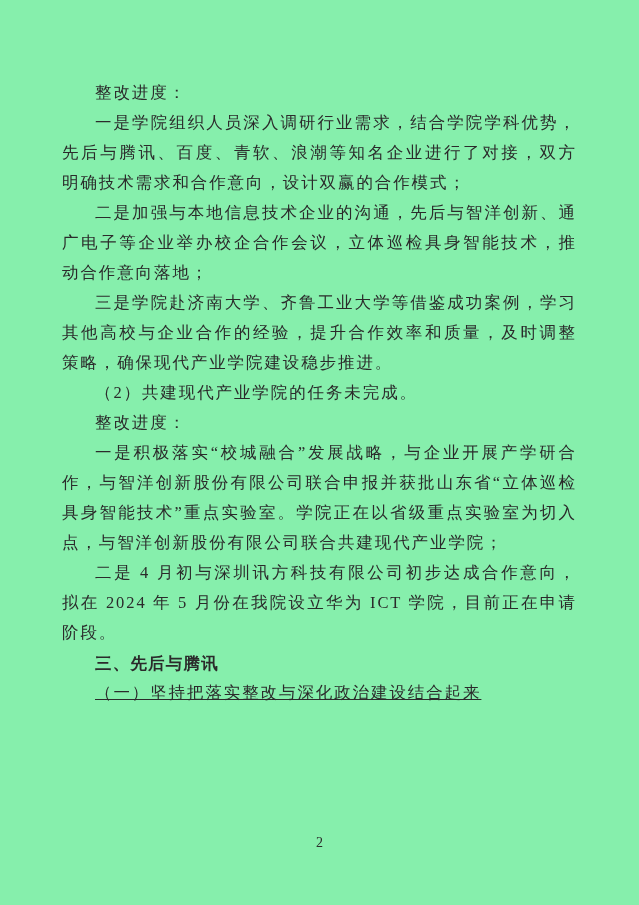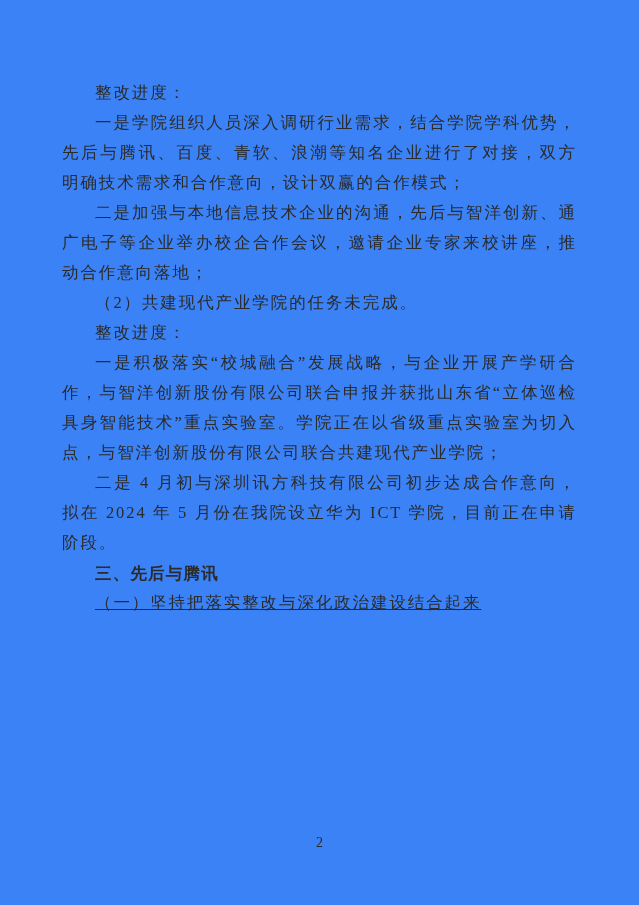--- a/index.html
+++ b/index.html
@@ -5,21 +5,21 @@
   html, body {
     margin: 0;
     padding: 0;
     background: #ffffff;
   }
   .page {
     position: relative;
     width: 639px;
     height: 905px;
     margin: 0 auto;
-    background: #3b82f6;
+    background: #86efac;
     overflow: hidden;
     font-family: "Liberation Serif", "DejaVu Serif", serif;
     color: #2b2b2b;
   }
   .content {
     position: absolute;
     left: 62px;
     right: 62px;
     top: 78px;
   }
@@ -55,21 +55,22 @@
     font-family: "Liberation Serif", "DejaVu Serif", serif;
   }
 </style>
 </head>
 <body>
 
 <div class="page">
   <div class="content">
       <p class="para body">整改进度：</p>
       <p class="para body">一是学院组织人员深入调研行业需求，结合学院学科优势，先后与腾讯、百度、青软、浪潮等知名企业进行了对接，双方明确技术需求和合作意向，设计双赢的合作模式；</p>
-      <p class="para body">二是加强与本地信息技术企业的沟通，先后与智洋创新、通广电子等企业举办校企合作会议，邀请企业专家来校讲座，推动合作意向落地；</p>
+      <p class="para body">二是加强与本地信息技术企业的沟通，先后与智洋创新、通广电子等企业举办校企合作会议，立体巡检具身智能技术，推动合作意向落地；</p>
+      <p class="para body">三是学院赴济南大学、齐鲁工业大学等借鉴成功案例，学习其他高校与企业合作的经验，提升合作效率和质量，及时调整策略，确保现代产业学院建设稳步推进。</p>
       <p class="para body">（2）共建现代产业学院的任务未完成。</p>
       <p class="para body">整改进度：</p>
       <p class="para body">一是积极落实“校城融合”发展战略，与企业开展产学研合作，与智洋创新股份有限公司联合申报并获批山东省“立体巡检具身智能技术”重点实验室。学院正在以省级重点实验室为切入点，与智洋创新股份有限公司联合共建现代产业学院；</p>
       <p class="para body">二是 4 月初与深圳讯方科技有限公司初步达成合作意向，拟在 2024 年 5 月份在我院设立华为 ICT 学院，目前正在申请阶段。</p>
       <p class="para heading1">三、先后与腾讯</p>
       <p class="para heading2">（一）坚持把落实整改与深化政治建设结合起来</p>
     </div>
   <div class="page-number">2</div>
 </div>
 

